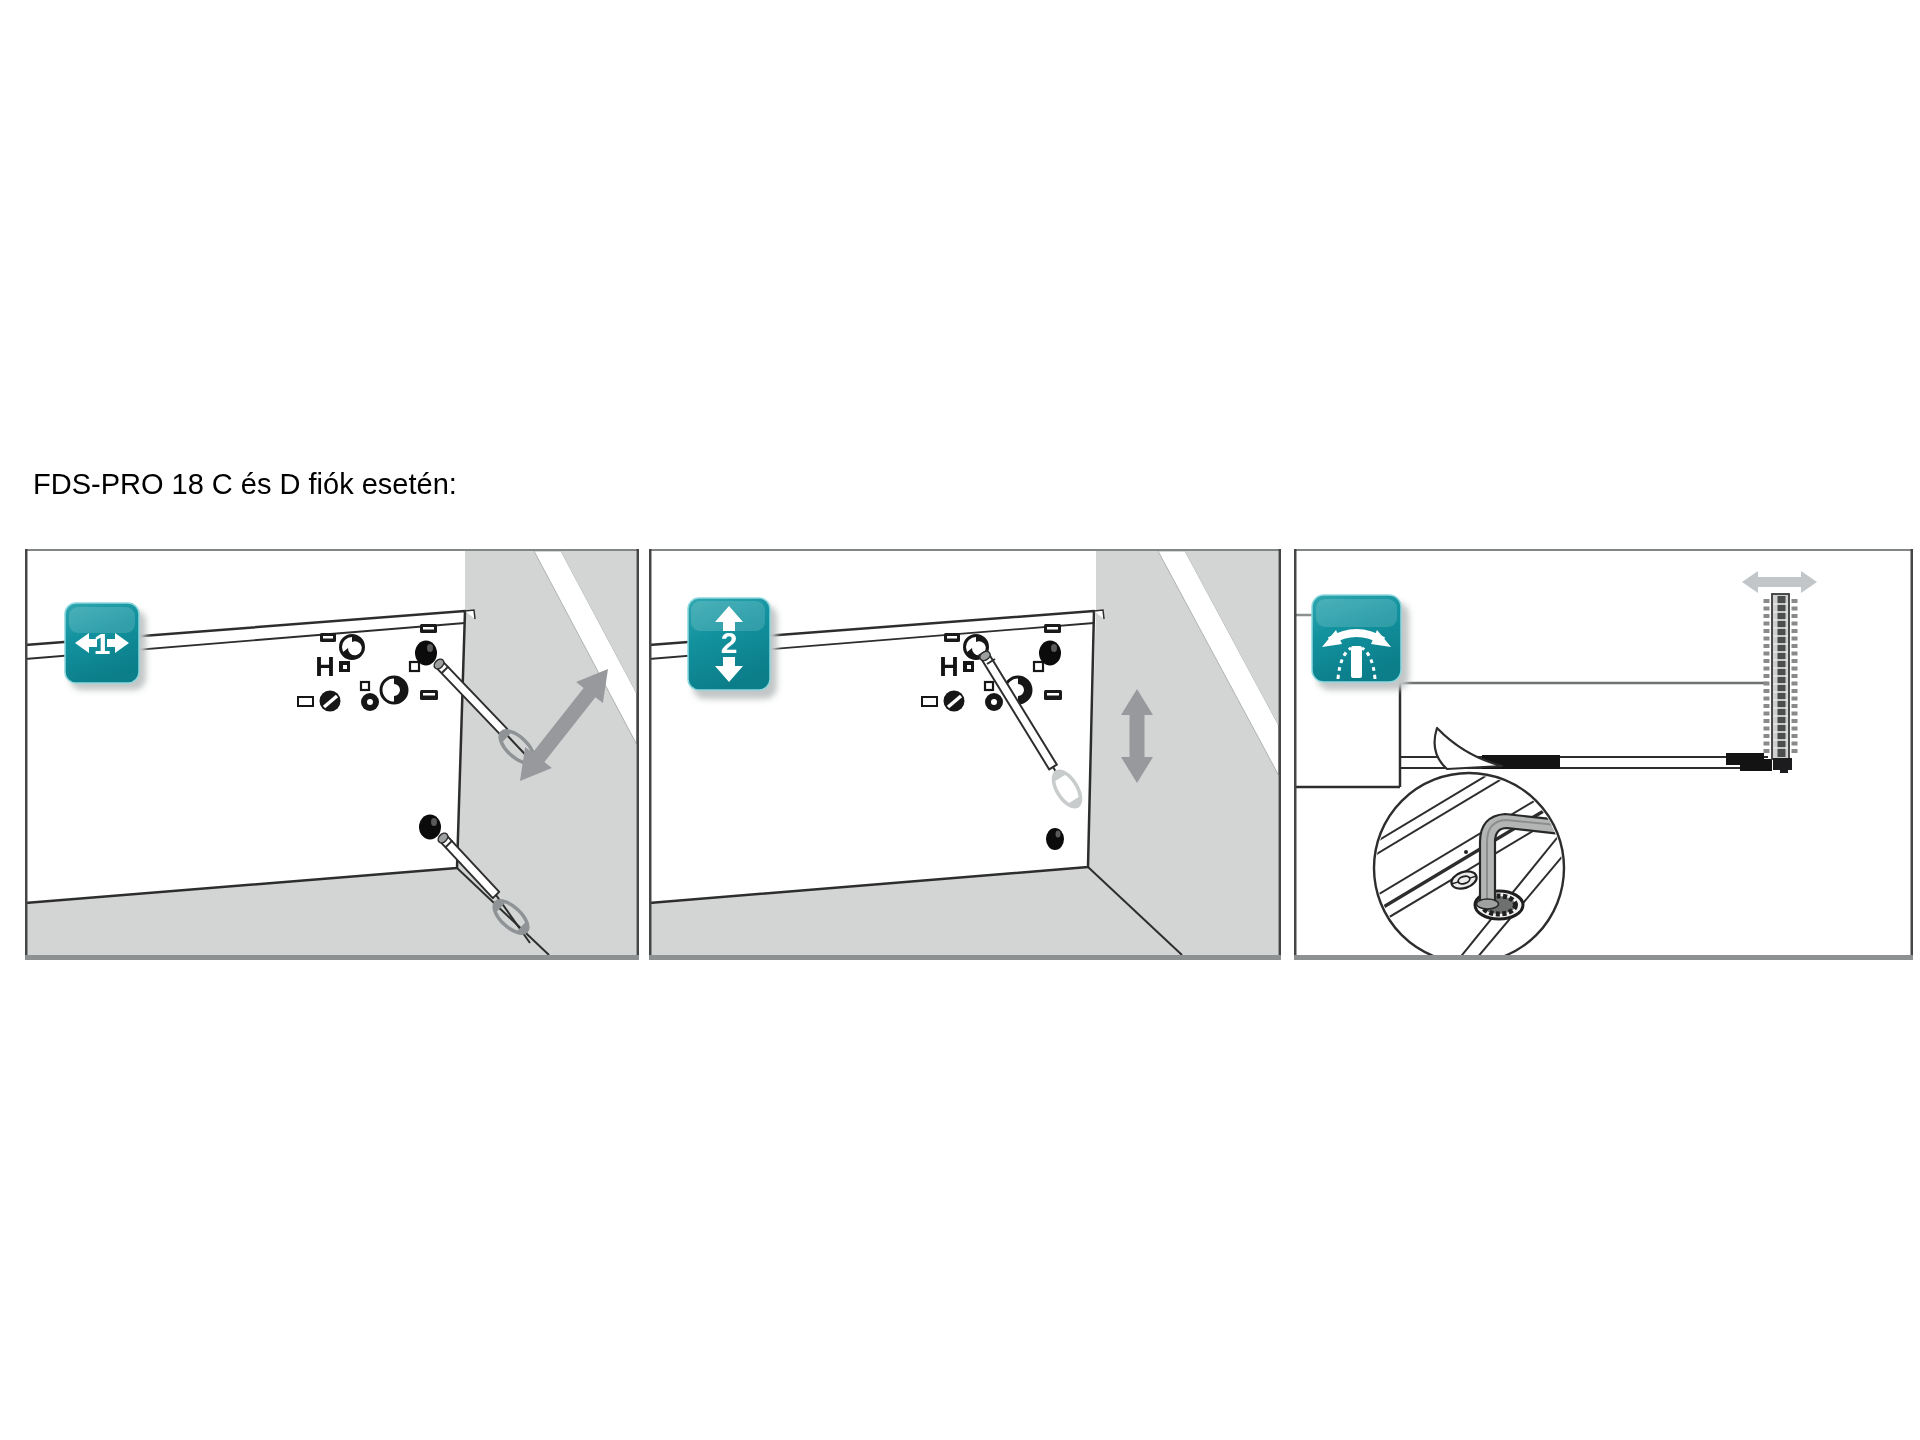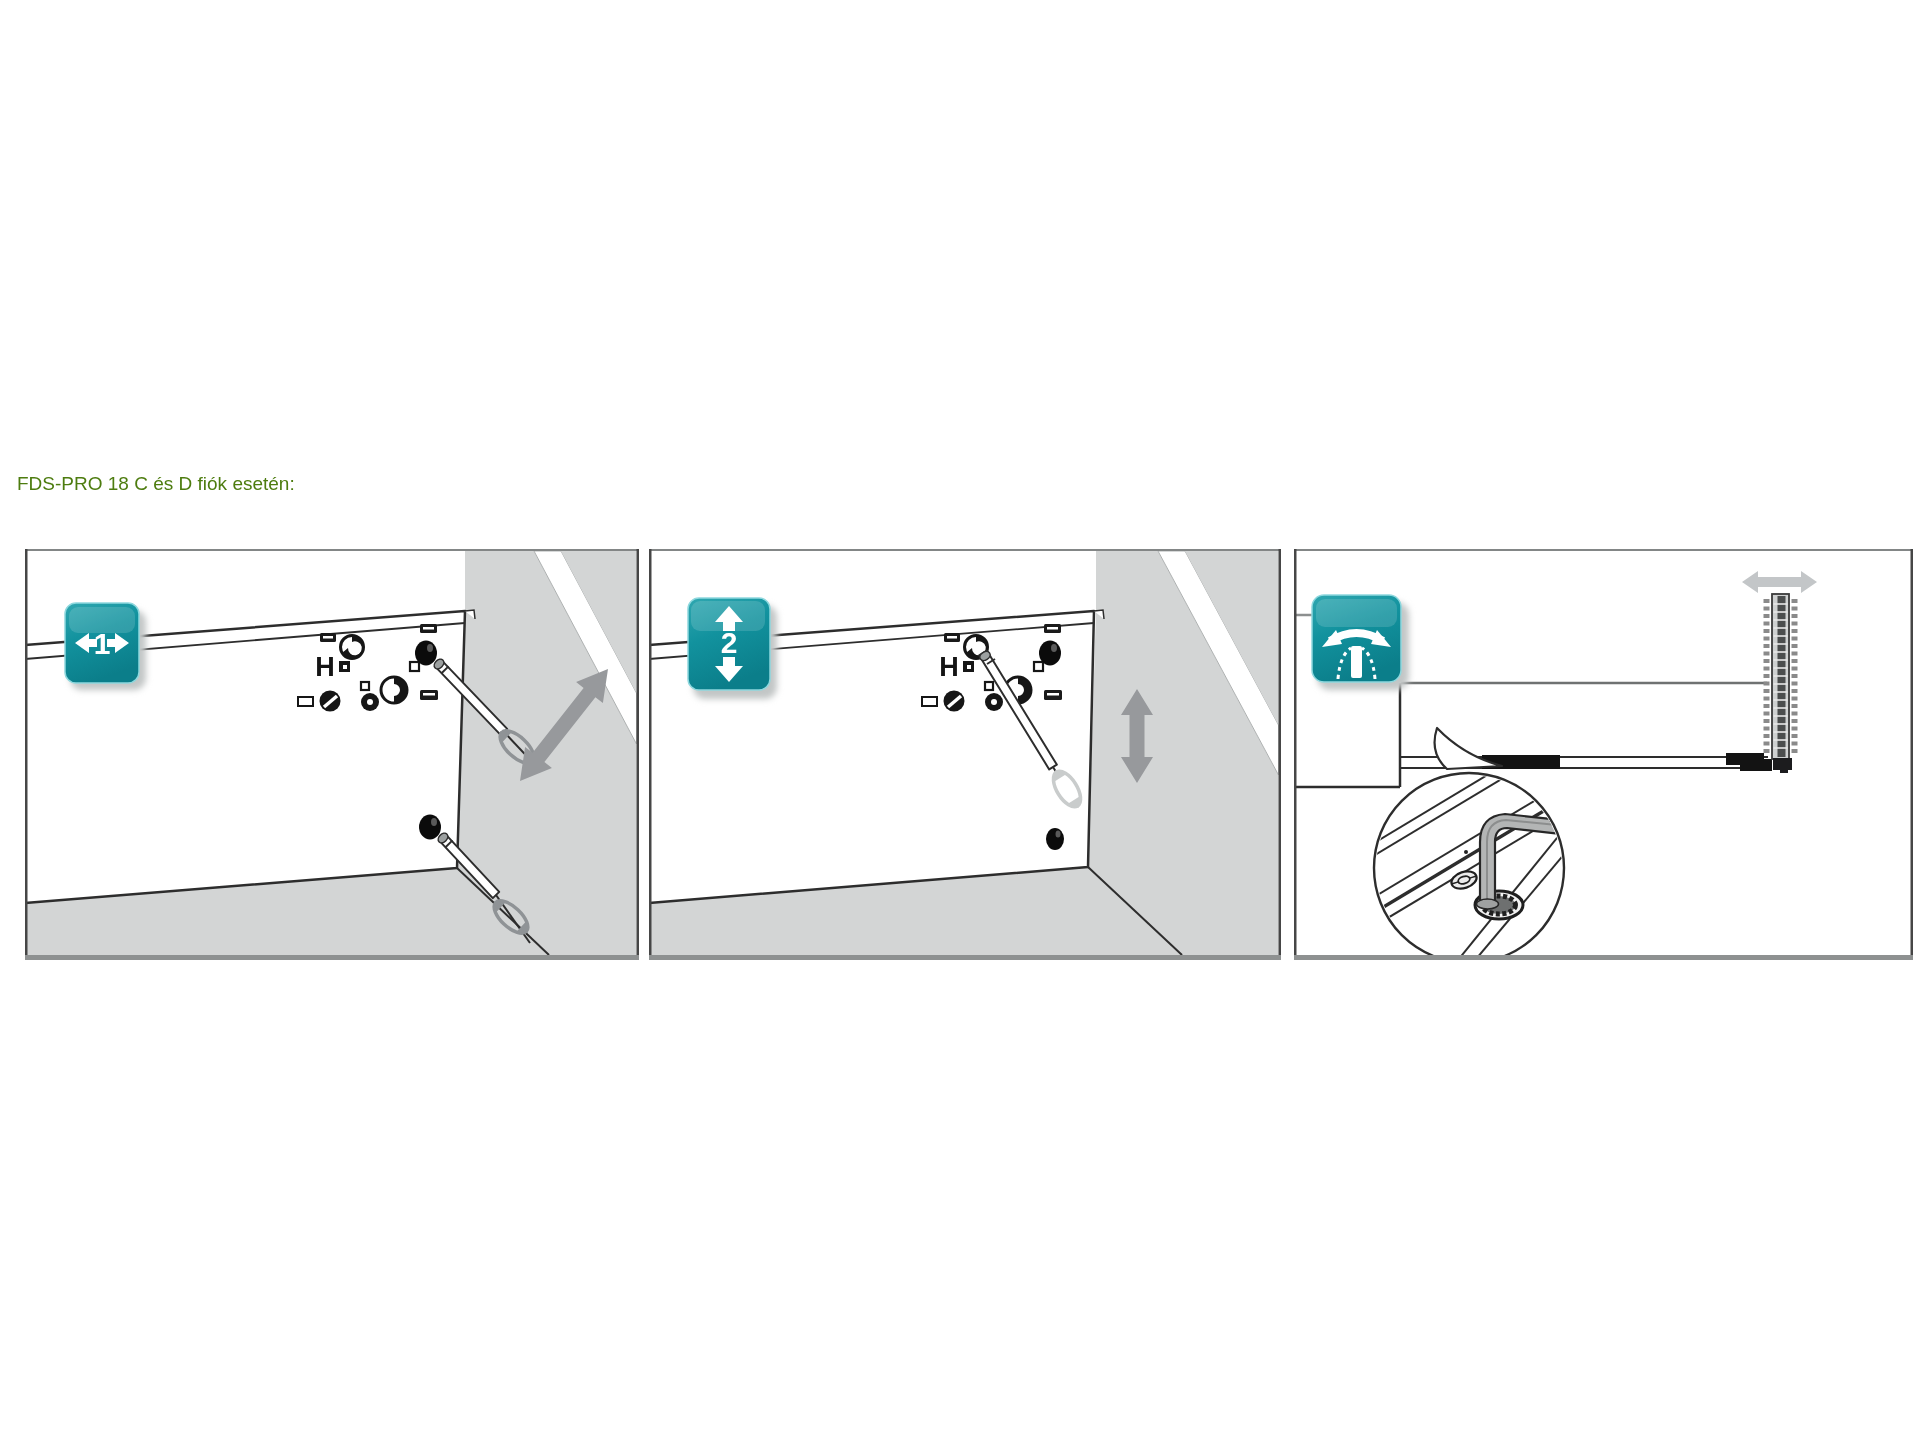--- a/index.html
+++ b/index.html
@@ -1,19 +1,19 @@
 <!DOCTYPE html>
 <html><head>
 <meta charset="utf-8">
 <style>
   html,body{margin:0;padding:0;background:#ffffff;}
   .canvas{position:relative;width:1920px;height:1440px;background:#ffffff;overflow:hidden;
           font-family:"Liberation Sans", sans-serif;}
-  .page-title{position:absolute;left:17px;top:467px;font-size:19px;line-height:34px;
-              color:#4d7c0f;letter-spacing:0px;}
+  .page-title{position:absolute;left:33px;top:467px;font-size:29px;line-height:34px;
+              color:#000000;letter-spacing:0px;}
   .panel{position:absolute;top:549px;height:411px;}
   .panel svg{display:block;width:100%;height:100%;}
   #panel1{left:25px;width:614px;}
   #panel2{left:649px;width:632px;}
   #panel3{left:1294px;width:619px;}
   text.badge-num{font-family:"Liberation Sans",sans-serif;font-weight:bold;fill:#ffffff;}
   text.mark-letter{font-family:"Liberation Sans",sans-serif;font-weight:bold;fill:#141414;}
 </style>
 </head>
 <body>

